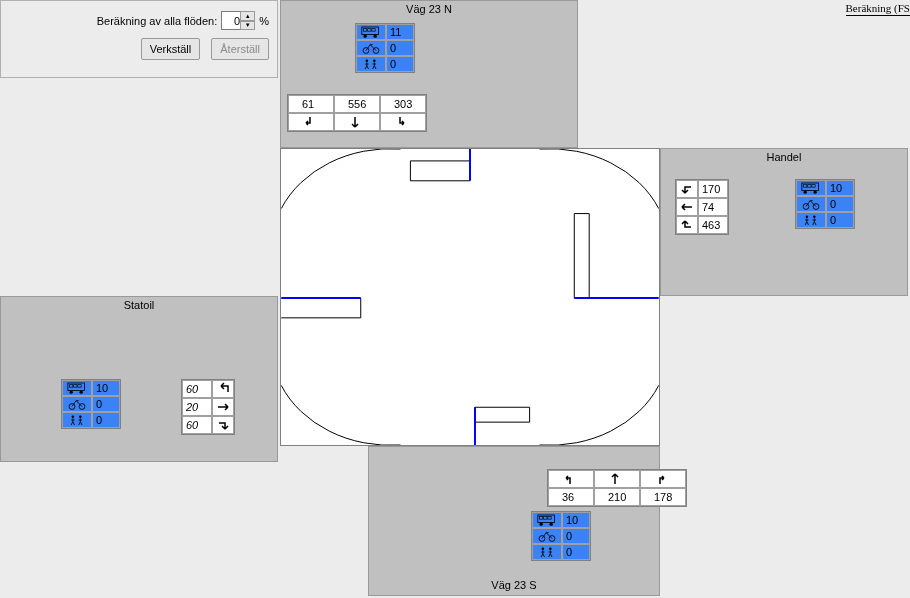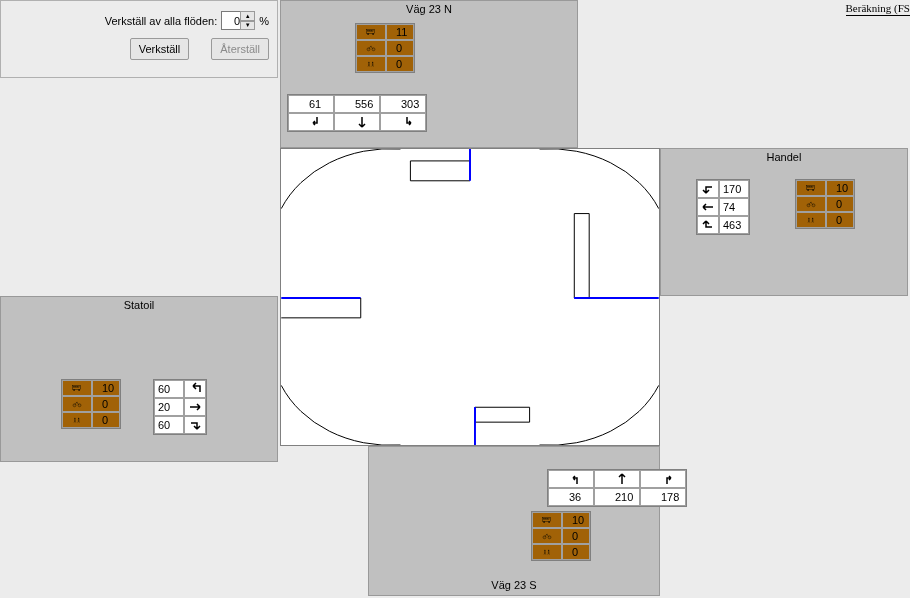--- a/index.html
+++ b/index.html
@@ -76,23 +76,23 @@
     background: #fff;
     border: 1px solid #808080;
     display: inline-block;
   }
   .mini-table .trow { display: flex; }
   .mini-table .cell {
     border: 1px solid #a0a0a0;
     height: 16px;
     display: flex;
     align-items: center;
-    padding: 0 9px;
-    font-size: 11px;
-    background: #a16207;
+    padding: 0 3px;
+    font-size: 11px;
+    background: #3b82f6;
   }
   .cell.icon { width: 30px; justify-content: center; }
   .cell.val  { width: 28px; }
 
   
   .mode-icon { width: 20px; height: 12px; }
 
   
   .arrow { width: 14px; height: 14px; display:inline-block; }
   .arrow svg { width:100%; height:100%; }
@@ -126,57 +126,57 @@
   .north-turns { position: absolute; left: 6px; top: 93px; }
 
   
   .south-panel { left: 368px; top: 446px; width: 292px; height: 150px; }
   .south-turns { position: absolute; left: 178px; top: 22px; }
   .south-veh { position: absolute; left: 162px; top: 64px; }
 
   
   .west-panel { left: 0; top: 296px; width: 278px; height: 166px; }
   .west-veh { position: absolute; left: 60px; top: 82px; }
-  .west-turns { position: absolute; left: 152px; top: 82px; }
+  .west-turns { position: absolute; left: 180px; top: 82px; font-style: italic; }
 
   
   .east-panel { left: 660px; top: 148px; width: 248px; height: 148px; }
-  .east-turns { position: absolute; left: 14px; top: 30px; margin-left: 21px; }
+  .east-turns { position: absolute; left: 14px; top: 30px; }
   .east-veh { position: absolute; left: 134px; top: 30px; }
 
   
   .turn-table { background:#fff; border:1px solid #808080; display:inline-block; }
   .turn-table .trow { display:flex; }
   .tcell {
     border:1px solid #a0a0a0;
     height:18px;
     display:flex; align-items:center; justify-content:center;
     background:#fff;
     font-size:11px;
   }
   .tcell.arrowcell { width: 22px; }
-  .tcell.numcell { width: 46px; justify-content:flex-start; padding-left:20px;}
+  .tcell.numcell { width: 46px; justify-content:flex-start; padding-left:13px;}
   .tcell.numcell-narrow { width: 30px; justify-content:flex-start; padding-left:3px;}
 </style>
 </head>
 <body>
 
 <div class="control-box">
   <div class="row" style="justify-content:flex-end; margin-top:4px;">
-    <span class="label">Verkställ av alla flöden:</span>
+    <span class="label">Beräkning av alla flöden:</span>
     <span class="num-wrap">
       <input class="num-input" value="0" style="">
       <span class="spinner">
         <span class="spinbtn">▲</span>
         <span class="spinbtn">▼</span>
       </span>
     </span>
     <span>%</span>
   </div>
-  <div class="row" style="justify-content:flex-end; margin-top:8px; gap:22px;">
+  <div class="row" style="justify-content:flex-end; margin-top:8px; gap:11px;">
     <button class="btn">Verkställ</button>
     <button class="btn disabled">Återställ</button>
   </div>
 </div>
 
 <span class="calc-link">Beräkning (FS</span>
 
 <div class="panel north-panel">
   <div class="panel-title">Väg 23 N</div>
 

